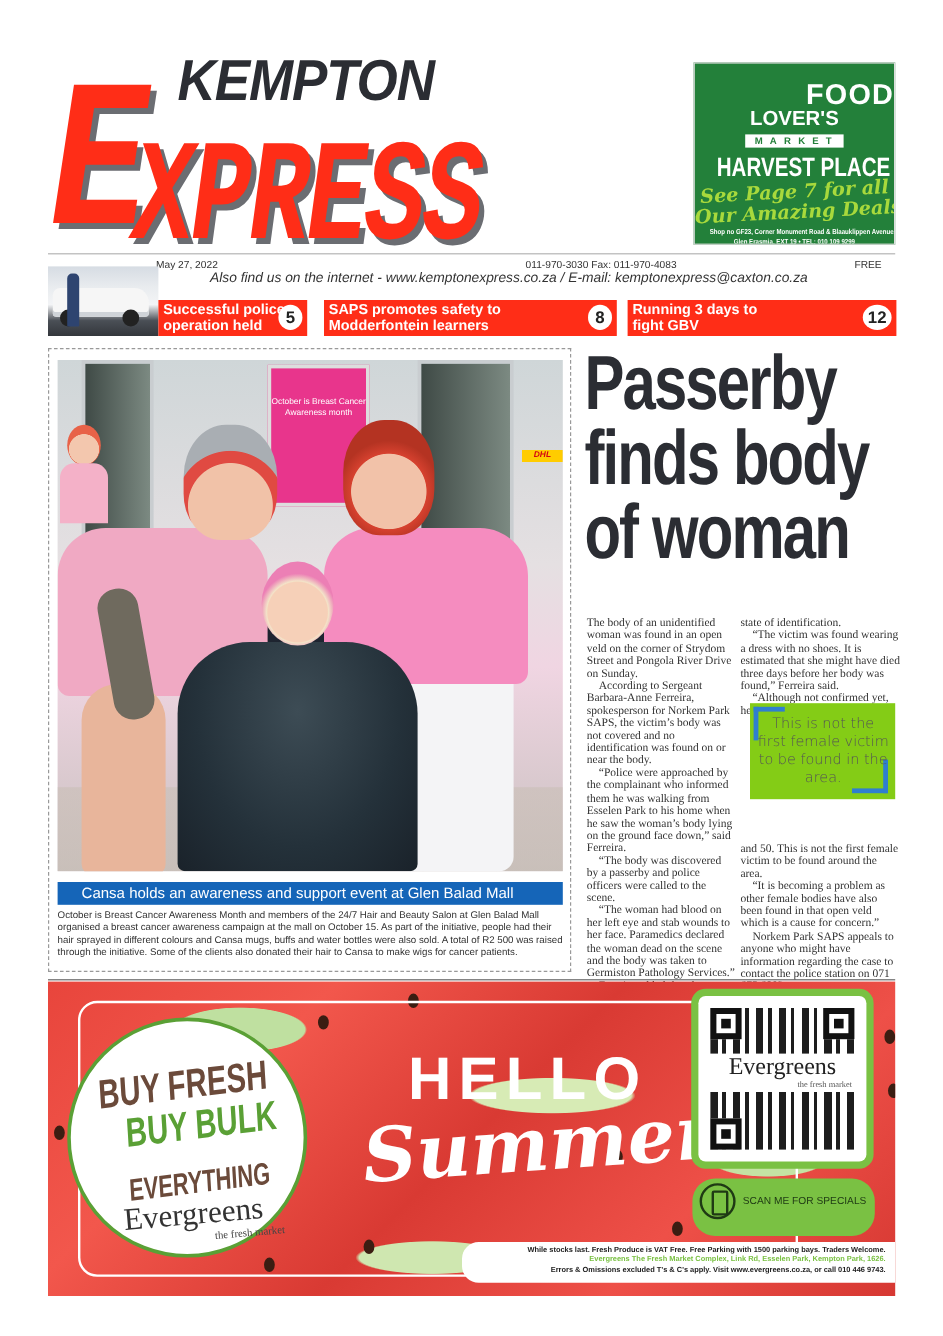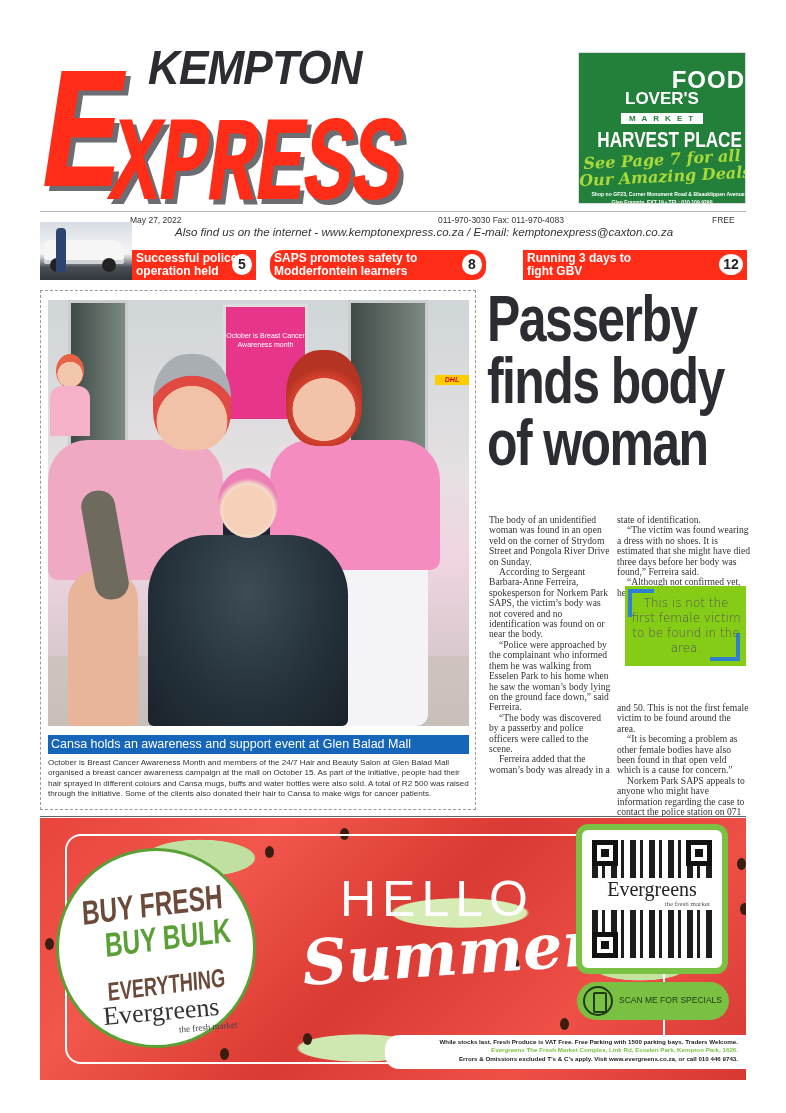--- a/index.html
+++ b/index.html
@@ -31,21 +31,21 @@
     .info-web { position: absolute; left: 175px; top: 226px; font-size: 11.5px; font-style: italic; color: #333; white-space: nowrap; }
 
     .car-photo { position: absolute; left: 40px; top: 222px; width: 92px; height: 58px; background: linear-gradient(180deg, #d6dce3 0%, #e9ecef 30%, #f3f4f6 55%, #4a4f56 78%, #33373c 100%); overflow: hidden; }
     .car-body { position: absolute; left: 4px; top: 18px; width: 80px; height: 24px; background: #f6f6f6; border-radius: 6px 12px 3px 3px; box-shadow: inset 0 -4px 0 #cfd3d8; }
     .car-wheel { position: absolute; top: 36px; width: 14px; height: 14px; border-radius: 50%; background: #222; }
     .car-man { position: absolute; left: 16px; top: 6px; width: 10px; height: 44px; background: #2e4470; border-radius: 4px 4px 1px 1px; }
 
     .teaser { position: absolute; top: 250px; height: 30px; background: #ff2d17; color: #fff; font-weight: 700; font-size: 12px; line-height: 13px; padding: 2px 4px; }
     .teaser .num { position: absolute; right: 4px; top: 4px; width: 20px; height: 21px; border-radius: 50%; background: #fff; color: #222; font-size: 14px; line-height: 21px; text-align: center; font-weight: 700; }
     .teaser1 { left: 132px; width: 124px; }
-    .teaser2 { left: 270px; width: 216px; border-radius: 12px; }
+    .teaser2 { left: 270px; width: 244px; }
     .teaser3 { left: 523px; width: 224px; }
     .teaser3 .num { width: 24px; }
 
     
     .photo-box { position: absolute; left: 40px; top: 290px; width: 436px; height: 520px; border: 1px dashed #999; background: #fff; }
     .photo { position: absolute; left: 7px; top: 9px; width: 421px; height: 426px; overflow: hidden; background: linear-gradient(180deg, #cfd6d8 0%, #e5e0e2 40%, #f0d5e2 60%, #c8c0bf 100%); }
     .ph-door { position: absolute; top: 0; width: 60px; height: 170px; background: linear-gradient(90deg, #3f4a46, #7c8a82); border: 3px solid #c9cdd0; }
     .ph-banner { position: absolute; left: 175px; top: 4px; width: 85px; height: 118px; background: #e8358c; border: 3px solid #ddd; color: #fff; font-size: 7px; text-align: center; padding-top: 24px; line-height: 9px; }
     .ph-dhl { position: absolute; right: 0; top: 75px; width: 34px; height: 10px; background: #ffcc00; color: #d40511; font-size: 7px; font-weight: 700; font-style: italic; text-align: center; line-height: 10px; }
     .ph-left-woman { position: absolute; left: 0px; top: 40px; width: 200px; height: 390px; }
@@ -58,21 +58,21 @@
     .ph-shirt-girl { position: absolute; left: 0; top: 32px; width: 40px; height: 50px; background: #f4b1c8; border-radius: 12px 12px 0 0; }
     .ph-right-woman { position: absolute; left: 210px; top: 50px; width: 210px; height: 376px; }
     .ph-head2 { position: absolute; left: 28px; top: 0; width: 76px; height: 96px; border-radius: 45% 45% 40% 40%; background: radial-gradient(circle at 50% 62%, #f2c2a9 44%, #d6412f 45%, #b43322 60%); }
     .ph-shirt2 { position: absolute; left: 12px; top: 90px; width: 170px; height: 130px; background: #f58cbf; border-radius: 40px 40px 10px 10px; }
     .ph-pants2 { position: absolute; left: 70px; top: 200px; width: 100px; height: 176px; background: #f4f4f6; border-radius: 12px; }
     .ph-chair { position: absolute; left: 115px; top: 215px; width: 170px; height: 210px; background: #1e2430; border-radius: 24px 24px 4px 4px; }
     .ph-cape { position: absolute; left: 100px; top: 235px; width: 200px; height: 191px; background: radial-gradient(ellipse at 50% 30%, #3d4c55 0%, #24313a 60%, #1a222a 100%); border-radius: 60px 60px 6px 6px; }
     .ph-child-head { position: absolute; left: 170px; top: 168px; width: 60px; height: 70px; border-radius: 50%; background: radial-gradient(circle at 50% 60%, #f6d0b8 48%, #f3e3c8 50%, #ec7fb5 62%); }
     .ph-floor { position: absolute; left: 0; bottom: 0; width: 100%; height: 70px; background: repeating-linear-gradient(90deg, #c9bfb6 0 60px, #a89f97 60px 61px); opacity: 0.6; }
 
-    .caption-bar { position: absolute; left: 7px; top: 444px; width: 421px; height: 19px; background: #1565b8; color: #fff; font-size: 12.5px; line-height: 19px; padding-left: 3px; white-space: nowrap; }
+    .caption-bar { position: absolute; left: 7px; top: 444px; width: 421px; height: 19px; background: #1565b8; color: #fff; font-size: 12.5px; line-height: 19px; padding-left: 20px; white-space: nowrap; }
     .caption-text { position: absolute; left: 7px; top: 467px; width: 424px; font-size: 8.1px; line-height: 10.3px; color: #333; }
 
     
     .headline { position: absolute; left: 487px; top: 288px; width: 262px; font-family: "Liberation Sans", sans-serif; font-weight: 700; color: #2b2d33; font-size: 64px; line-height: 62px; letter-spacing: -2px; transform: scaleX(0.78); transform-origin: left top; white-space: nowrap; }
     .col { position: absolute; font-family: "Liberation Serif", serif; font-size: 9.6px; line-height: 10.4px; color: #333; }
     .col p { text-indent: 10px; }
     .col p.first { text-indent: 0; margin-top: 21px; }
     .col1 { left: 489px; top: 494px; width: 124px; }
     .col2 { left: 617px; top: 494px; width: 134px; }
     .col2b { left: 617px; top: 682px; width: 134px; }
@@ -93,36 +93,36 @@
         linear-gradient(135deg, #e8453c 0%, #f2574c 25%, #d93a33 50%, #ee5048 75%, #d63832 100%); }
     .seed { position: absolute; width: 9px; height: 12px; border-radius: 50%; background: #3b1d12; }
     .ad-frame { position: absolute; left: 25px; top: 16px; width: 600px; height: 230px; border: 2px solid #fff; border-radius: 16px; }
     .ad-circle { position: absolute; left: 16px; top: 30px; width: 200px; height: 200px; border-radius: 50%; background: #fff; border: 3px solid #5aa035; text-align: center; }
     .ac-fresh { position: absolute; left: 22px; top: 46px; font-family: "Liberation Sans", sans-serif; font-weight: 700; font-size: 34px; line-height: 32px; color: #6b4a3a; transform: scaleX(0.72) rotate(-5deg); transform-origin: left top; white-space: nowrap; }
     .ac-bulk { position: absolute; left: 45px; top: 78px; font-family: "Liberation Sans", sans-serif; font-weight: 700; font-size: 34px; line-height: 32px; color: #5aa035; transform: scaleX(0.72) rotate(-5deg); transform-origin: left top; white-space: nowrap; }
     .ac-every { position: absolute; left: 48px; top: 128px; font-family: "Liberation Sans", sans-serif; font-weight: 700; font-size: 26px; line-height: 26px; color: #6b4a3a; transform: scaleX(0.7) rotate(-5deg); transform-origin: left top; white-space: nowrap; }
     .ac-ever { position: absolute; left: 44px; top: 148px; font-family: "Liberation Serif", serif; font-size: 26px; line-height: 26px; color: #333; transform: rotate(-5deg); white-space: nowrap; }
     .ac-tag { position: absolute; left: 120px; top: 171px; font-family: "Liberation Serif", serif; font-size: 9px; color: #444; transform: rotate(-5deg); white-space: nowrap; }
 
-    .ad-hello { position: absolute; left: 300px; top: 56px; font-family: "Liberation Sans", sans-serif; font-weight: 400; font-size: 50px; letter-spacing: 6px; color: #fff; line-height: 1; }
+    .ad-hello { position: absolute; left: 300px; top: 56px; font-family: "Liberation Sans", sans-serif; font-weight: 700; font-size: 50px; letter-spacing: 6px; color: #fff; line-height: 1; }
     .ad-summer { position: absolute; left: 262px; top: 104px; font-family: "DejaVu Serif", serif; font-style: italic; font-weight: 700; font-size: 62px; color: #fff; line-height: 1; transform: rotate(-4deg); }
 
     .qr-card { position: absolute; left: 536px; top: 6px; width: 152px; height: 150px; background: #7ac143; border-radius: 12px; padding: 6px; }
     .qr-inner { width: 100%; height: 100%; background: #fff; border-radius: 6px; position: relative; overflow: hidden; }
     .qr-pattern { position: absolute; left: 10px; top: 10px; width: 120px; height: 118px;
       background:
         repeating-linear-gradient(90deg, #111 0 6px, transparent 6px 10px, #111 10px 13px, transparent 13px 19px),
         repeating-linear-gradient(0deg, transparent 0 4px, #fff 4px 7px);
       opacity: 0.95; }
     .qr-finder { position: absolute; width: 26px; height: 26px; border: 5px solid #111; background: #fff; }
     .qr-finder::after { content: ""; position: absolute; left: 4px; top: 4px; width: 8px; height: 8px; background: #111; }
     .qr-logo { position: absolute; left: 4px; top: 48px; width: 132px; height: 32px; background: #fff; text-align: center; }
     .qr-logo-name { font-family: "Liberation Serif", serif; font-size: 20px; color: #222; line-height: 22px; }
     .qr-logo-tag { font-family: "Liberation Serif", serif; font-size: 7px; color: #555; line-height: 8px; text-align: right; padding-right: 8px; }
-    .scan-pill { position: absolute; left: 537px; top: 164px; width: 152px; height: 38px; background: #7ac143; border-radius: 19px; }
+    .scan-pill { position: absolute; left: 537px; top: 164px; width: 152px; height: 48px; background: #7ac143; border-radius: 19px; }
     .scan-phone { position: absolute; left: 6px; top: 4px; width: 30px; height: 30px; border: 2px solid #1f3a14; border-radius: 50%; }
     .scan-phone::after { content: ""; position: absolute; left: 8px; top: 4px; width: 10px; height: 17px; border: 2px solid #1f3a14; border-radius: 2px; }
     .scan-text { position: absolute; left: 42px; top: 13px; font-size: 8.5px; color: #1f3a14; white-space: nowrap; }
 
     .ad-footer { position: absolute; left: 345px; top: 217px; width: 361px; height: 34px; background: #fff; border-radius: 14px 0 0 14px; text-align: right; padding: 3px 8px 0 0; font-weight: 700; font-size: 6.2px; line-height: 8.4px; white-space: nowrap; }
     .ad-footer .l1 { color: #222; }
     .ad-footer .l2 { color: #7ac143; }
     .ad-footer .l3 { color: #222; }
   </style>
 </head>
@@ -208,20 +208,21 @@
   <div>Passerby</div>
   <div>finds body</div>
   <div>of woman</div>
 </div>
 
 <div class="col col1">
   <p class="first">The body of an unidentified woman was found in an open veld on the corner of Strydom Street and Pongola River Drive on Sunday.</p>
   <p>According to Sergeant Barbara-Anne Ferreira, spokesperson for Norkem Park SAPS, the victim’s body was not covered and no identification was found on or near the body.</p>
   <p>“Police were approached by the complainant who informed them he was walking from Esselen Park to his home when he saw the woman’s body lying on the ground face down,” said Ferreira.</p>
   <p>“The body was discovered by a passerby and police officers were called to the scene.</p>
+  <p>“The woman had blood on her left eye and stab wounds to her face. Paramedics declared the woman dead on the scene and the body was taken to Germiston Pathology Services.”</p>
   <p>Ferreira added that the woman’s body was already in a</p>
 </div>
 
 <div class="col col2">
   <p class="first">state of identification.</p>
   <p>“The victim was found wearing a dress with no shoes. It is estimated that she might have died three days before her body was found,” Ferreira said.</p>
   <p>“Although not confirmed yet, her age is estimated between 35</p>
 </div>
 
 <div class="pullquote">

